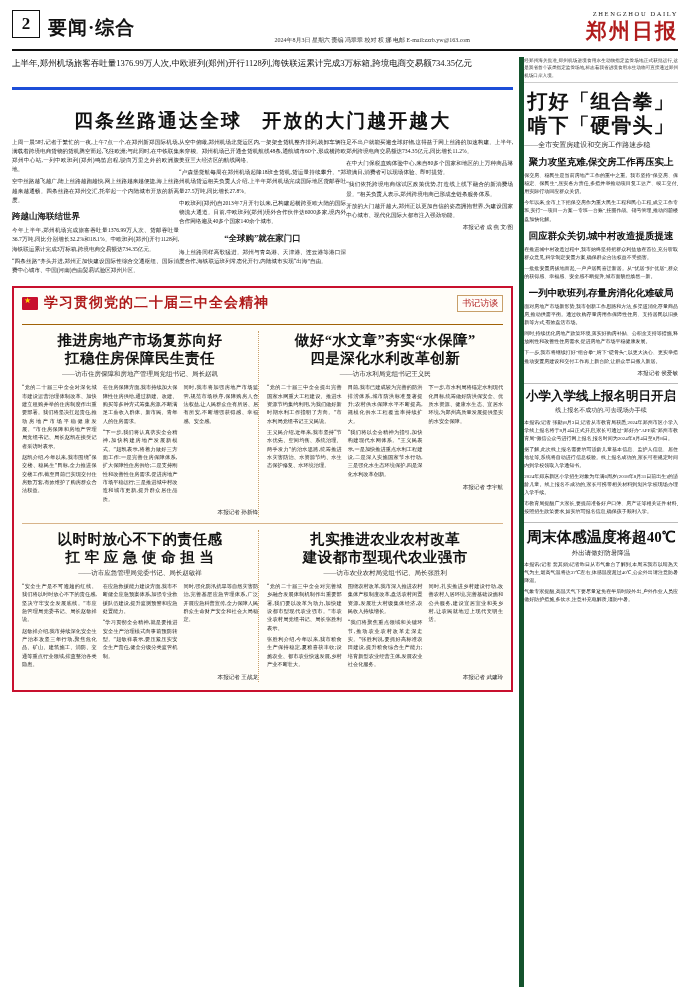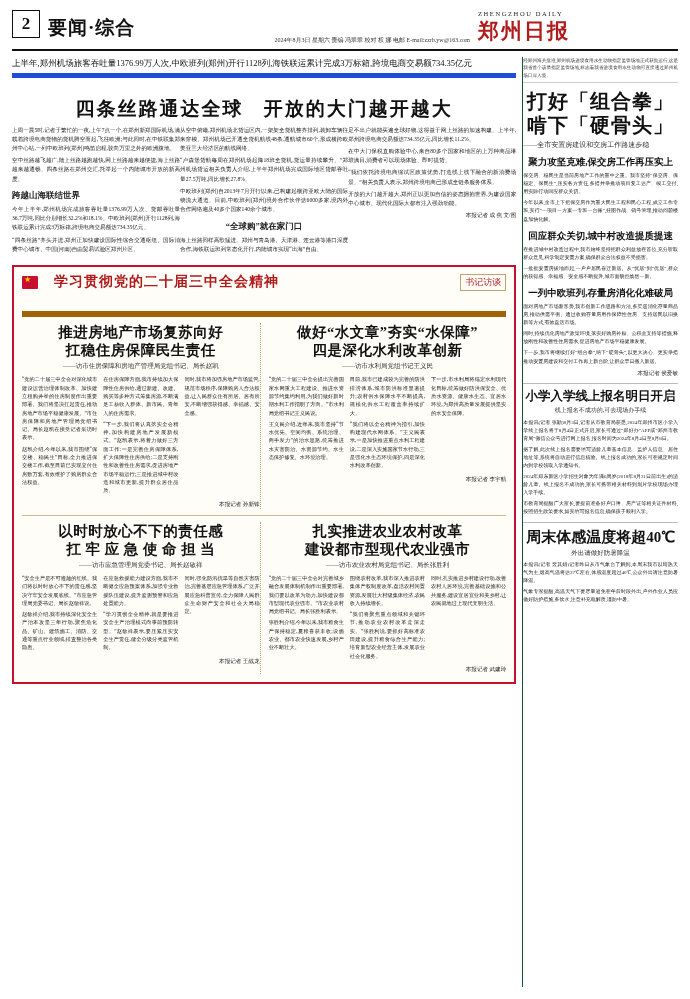--- a/index.html
+++ b/index.html
@@ -11,42 +11,42 @@
     position:relative;
     overflow:hidden;
   }
   .page{position:relative;width:690px;height:999px;box-sizing:border-box;padding:10px 12px 8px 12px;}
 
   
   .masthead{display:flex;align-items:flex-start;border-bottom:2px solid #111;padding-bottom:4px;}
   .pagenum-box{width:26px;height:26px;border:1.5px solid #111;display:flex;align-items:center;justify-content:center;font-size:17px;font-weight:bold;font-family:"Liberation Serif",serif;}
   .section-title{font-size:19px;font-weight:bold;margin-left:8px;letter-spacing:1px;align-self:center;}
   .masthead-mid{flex:1;text-align:right;font-size:6px;color:#333;line-height:1.5;padding-right:8px;align-self:flex-end;}
-  .masthead-right{width:200px;text-align:left;}
+  .masthead-right{width:200px;text-align:right;}
   .paper-en{font-size:6.5px;letter-spacing:1.6px;color:#222;}
   .paper-cn{font-size:21px;font-weight:bold;color:#b01c1c;letter-spacing:2px;font-family:"Liberation Serif",serif;}
 
   
   .body-wrap{display:flex;gap:6px;margin-top:6px;height:930px;}
   .left-col{width:505px;}
-  .right-col{width:155px;border-left:1px solid #14532d;}
-
-  
-  .lead-line{font-size:8.5px;line-height:1.5;border-bottom:5px solid #1d4ed8;padding-bottom:3px;}
+  .right-col{width:155px;border-left:5px solid #14532d;}
+
+  
+  .lead-line{font-size:8.5px;line-height:1.5;border-bottom:3px solid #1d4ed8;padding-bottom:17px;}
   .headline{font-size:19px;font-weight:bold;text-align:center;letter-spacing:2px;line-height:1.15;margin:20px 0 6px 0;font-family:"Liberation Serif",serif;}
 
   .cols3{display:flex;font-size:5.6px;line-height:1.65;text-align:justify;color:#222;}
   .cols3 .c{flex:1;}
   .sub-h{font-size:8.5px;font-weight:bold;margin:4px 0 3px 0;}
   .sub-h2{font-size:8.5px;font-weight:bold;margin:4px 0 3px 0;text-align:center;}
   p{margin:0 0 3px 0;}
 
   
   .feature{border:2px solid #c8102e;margin-top:8px;padding:6px 8px 8px 8px;background:#fffdf8;}
-  .feature-head{display:flex;align-items:center;gap:16px;border-bottom:6px solid #a16207;padding-bottom:20px;}
+  .feature-head{display:flex;align-items:center;gap:6px;border-bottom:1px solid #a16207;padding-bottom:12px;}
   .flag{width:16px;height:13px;background:#c8102e;position:relative;border-radius:1px;}
   .flag:after{content:"★";position:absolute;left:2px;top:-1px;color:#ffd700;font-size:8px;}
   .feature-title{font-size:14px;font-weight:bold;color:#b01c1c;letter-spacing:1px;}
   .feature-tag{margin-left:auto;font-size:9px;color:#b01c1c;border:1px solid #c8a06a;padding:1px 4px;}
 
   .art-grid{display:flex;margin-top:6px;}
   .art{flex:1;}
   .art + .art{border-left:1px dotted #c8a06a;padding-left:8px;}
   .art-title{font-size:14.5px;font-weight:bold;text-align:center;line-height:1.25;letter-spacing:.5px;}
   .art-sub{font-size:6.5px;text-align:center;margin:3px 0 4px 0;color:#333;}

